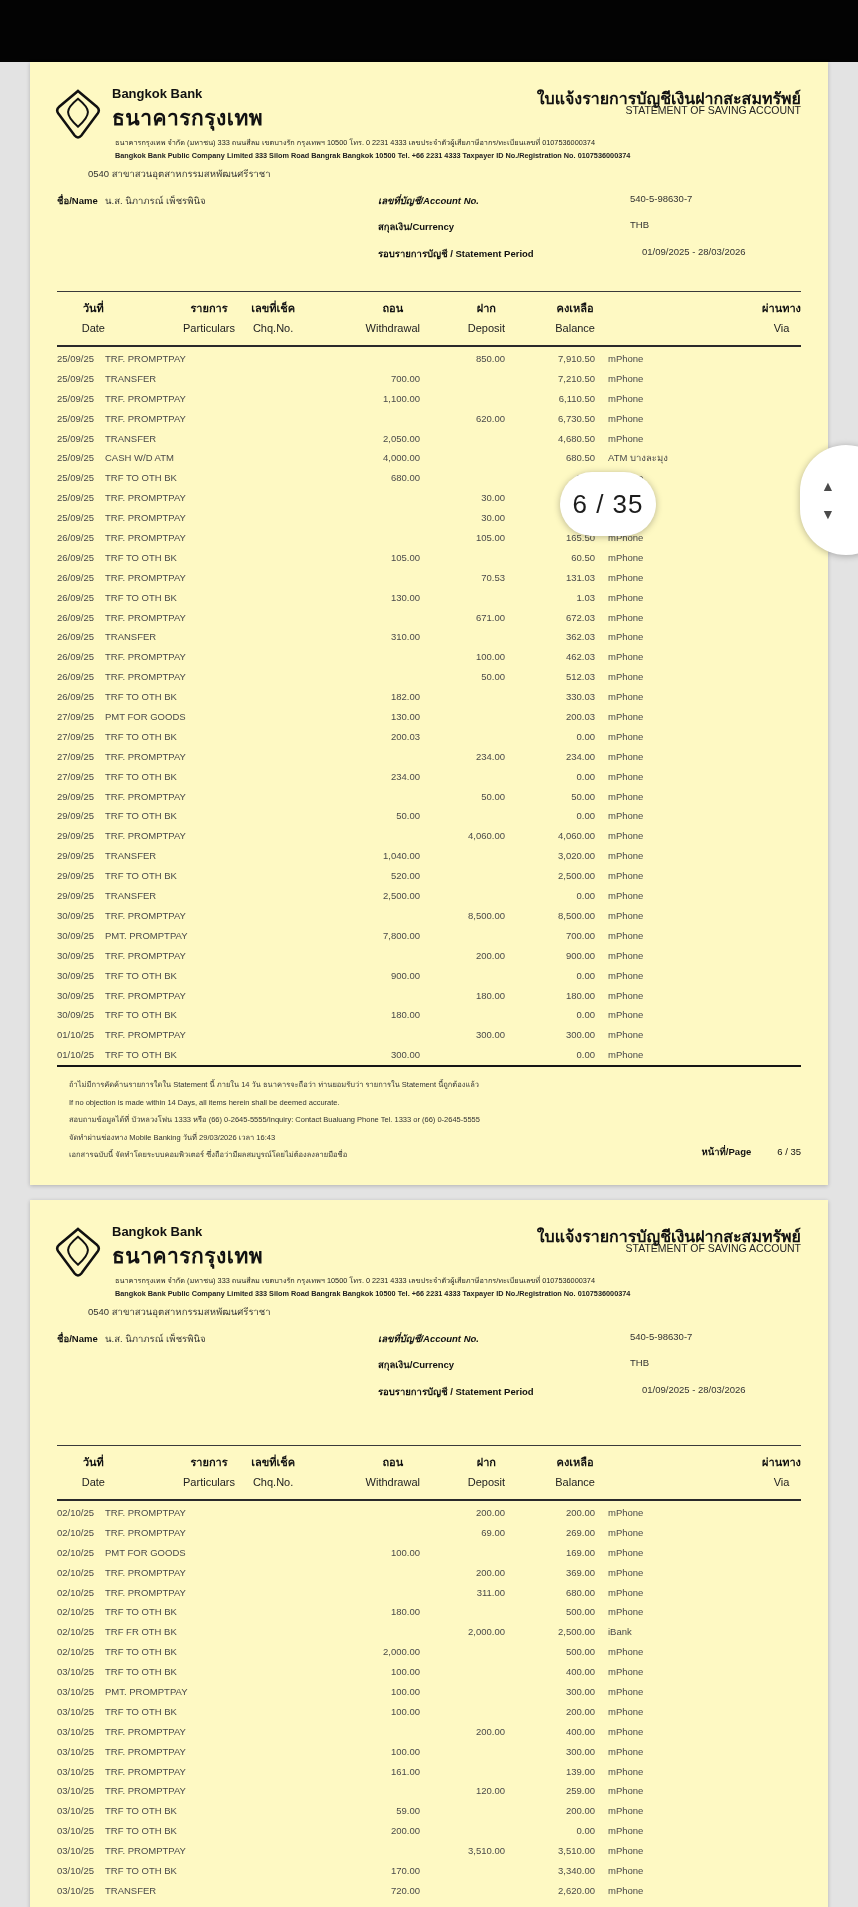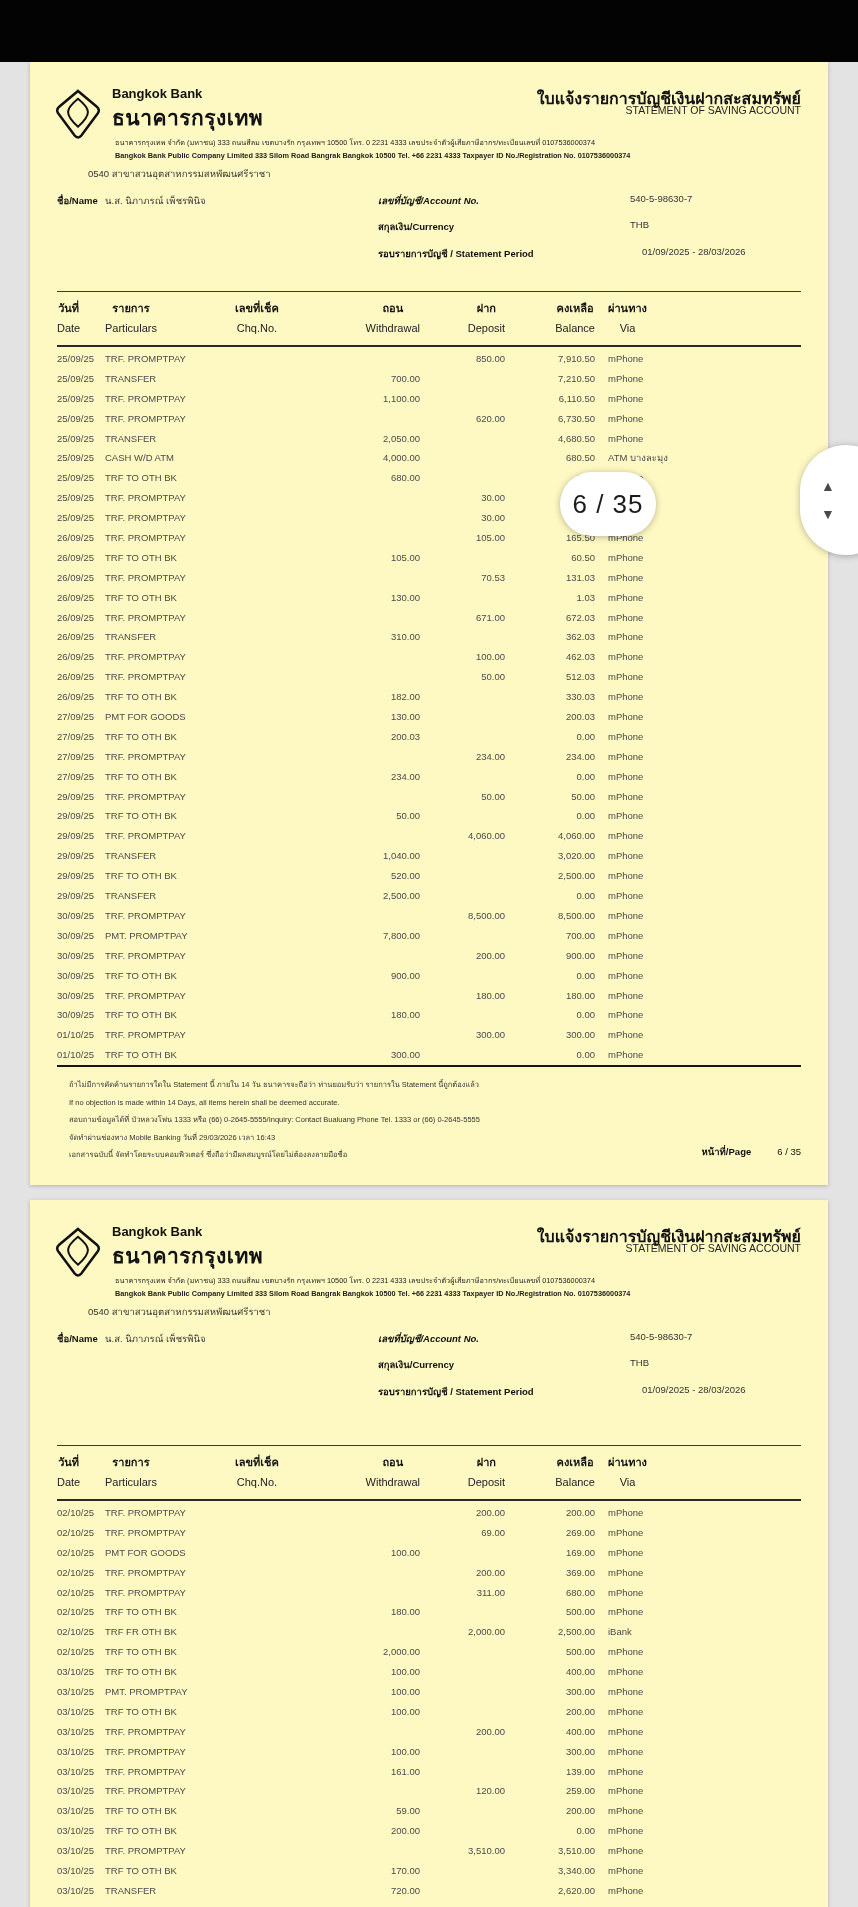--- a/index.html
+++ b/index.html
@@ -38,21 +38,21 @@
   .per-val{position:absolute;left:612px;top:184px;font-size:9.5px;color:#333;}
 
   
   .stable{position:absolute;left:27px;top:229px;width:744px;border-top:1.5px solid #3a3a3a;}
   .thead{display:flex;padding:6px 0 7px;border-bottom:2px solid #2a2a2a;}
   .hc{display:flex;}
   .hc .pair{display:flex;flex-direction:column;align-items:center;line-height:20px;}
   .hc .pair i{font-style:normal;}
   .hc .pair i:first-child{font-size:11px;font-weight:700;color:#111;}
   .hc .pair i:last-child{font-size:11px;color:#222;}
-  .hc.c{justify-content:flex-start;}
+  .hc.c{justify-content:flex-end;}
   .hc.r{justify-content:flex-end;text-align:right;}
   .c-date{width:48px;}
   .c-part{width:130px;}
   .c-chq{width:60px;}
   .c-wd{width:125px;}
   .c-dep{width:85px;}
   .c-bal{width:90px;}
   .c-via{flex:1;margin-left:13px;}
   .tbody .trow{display:flex;height:19.9px;line-height:19.9px;font-size:9.5px;color:#4a4a4a;}
   .trow .c-date{color:#4a4a4a;}

